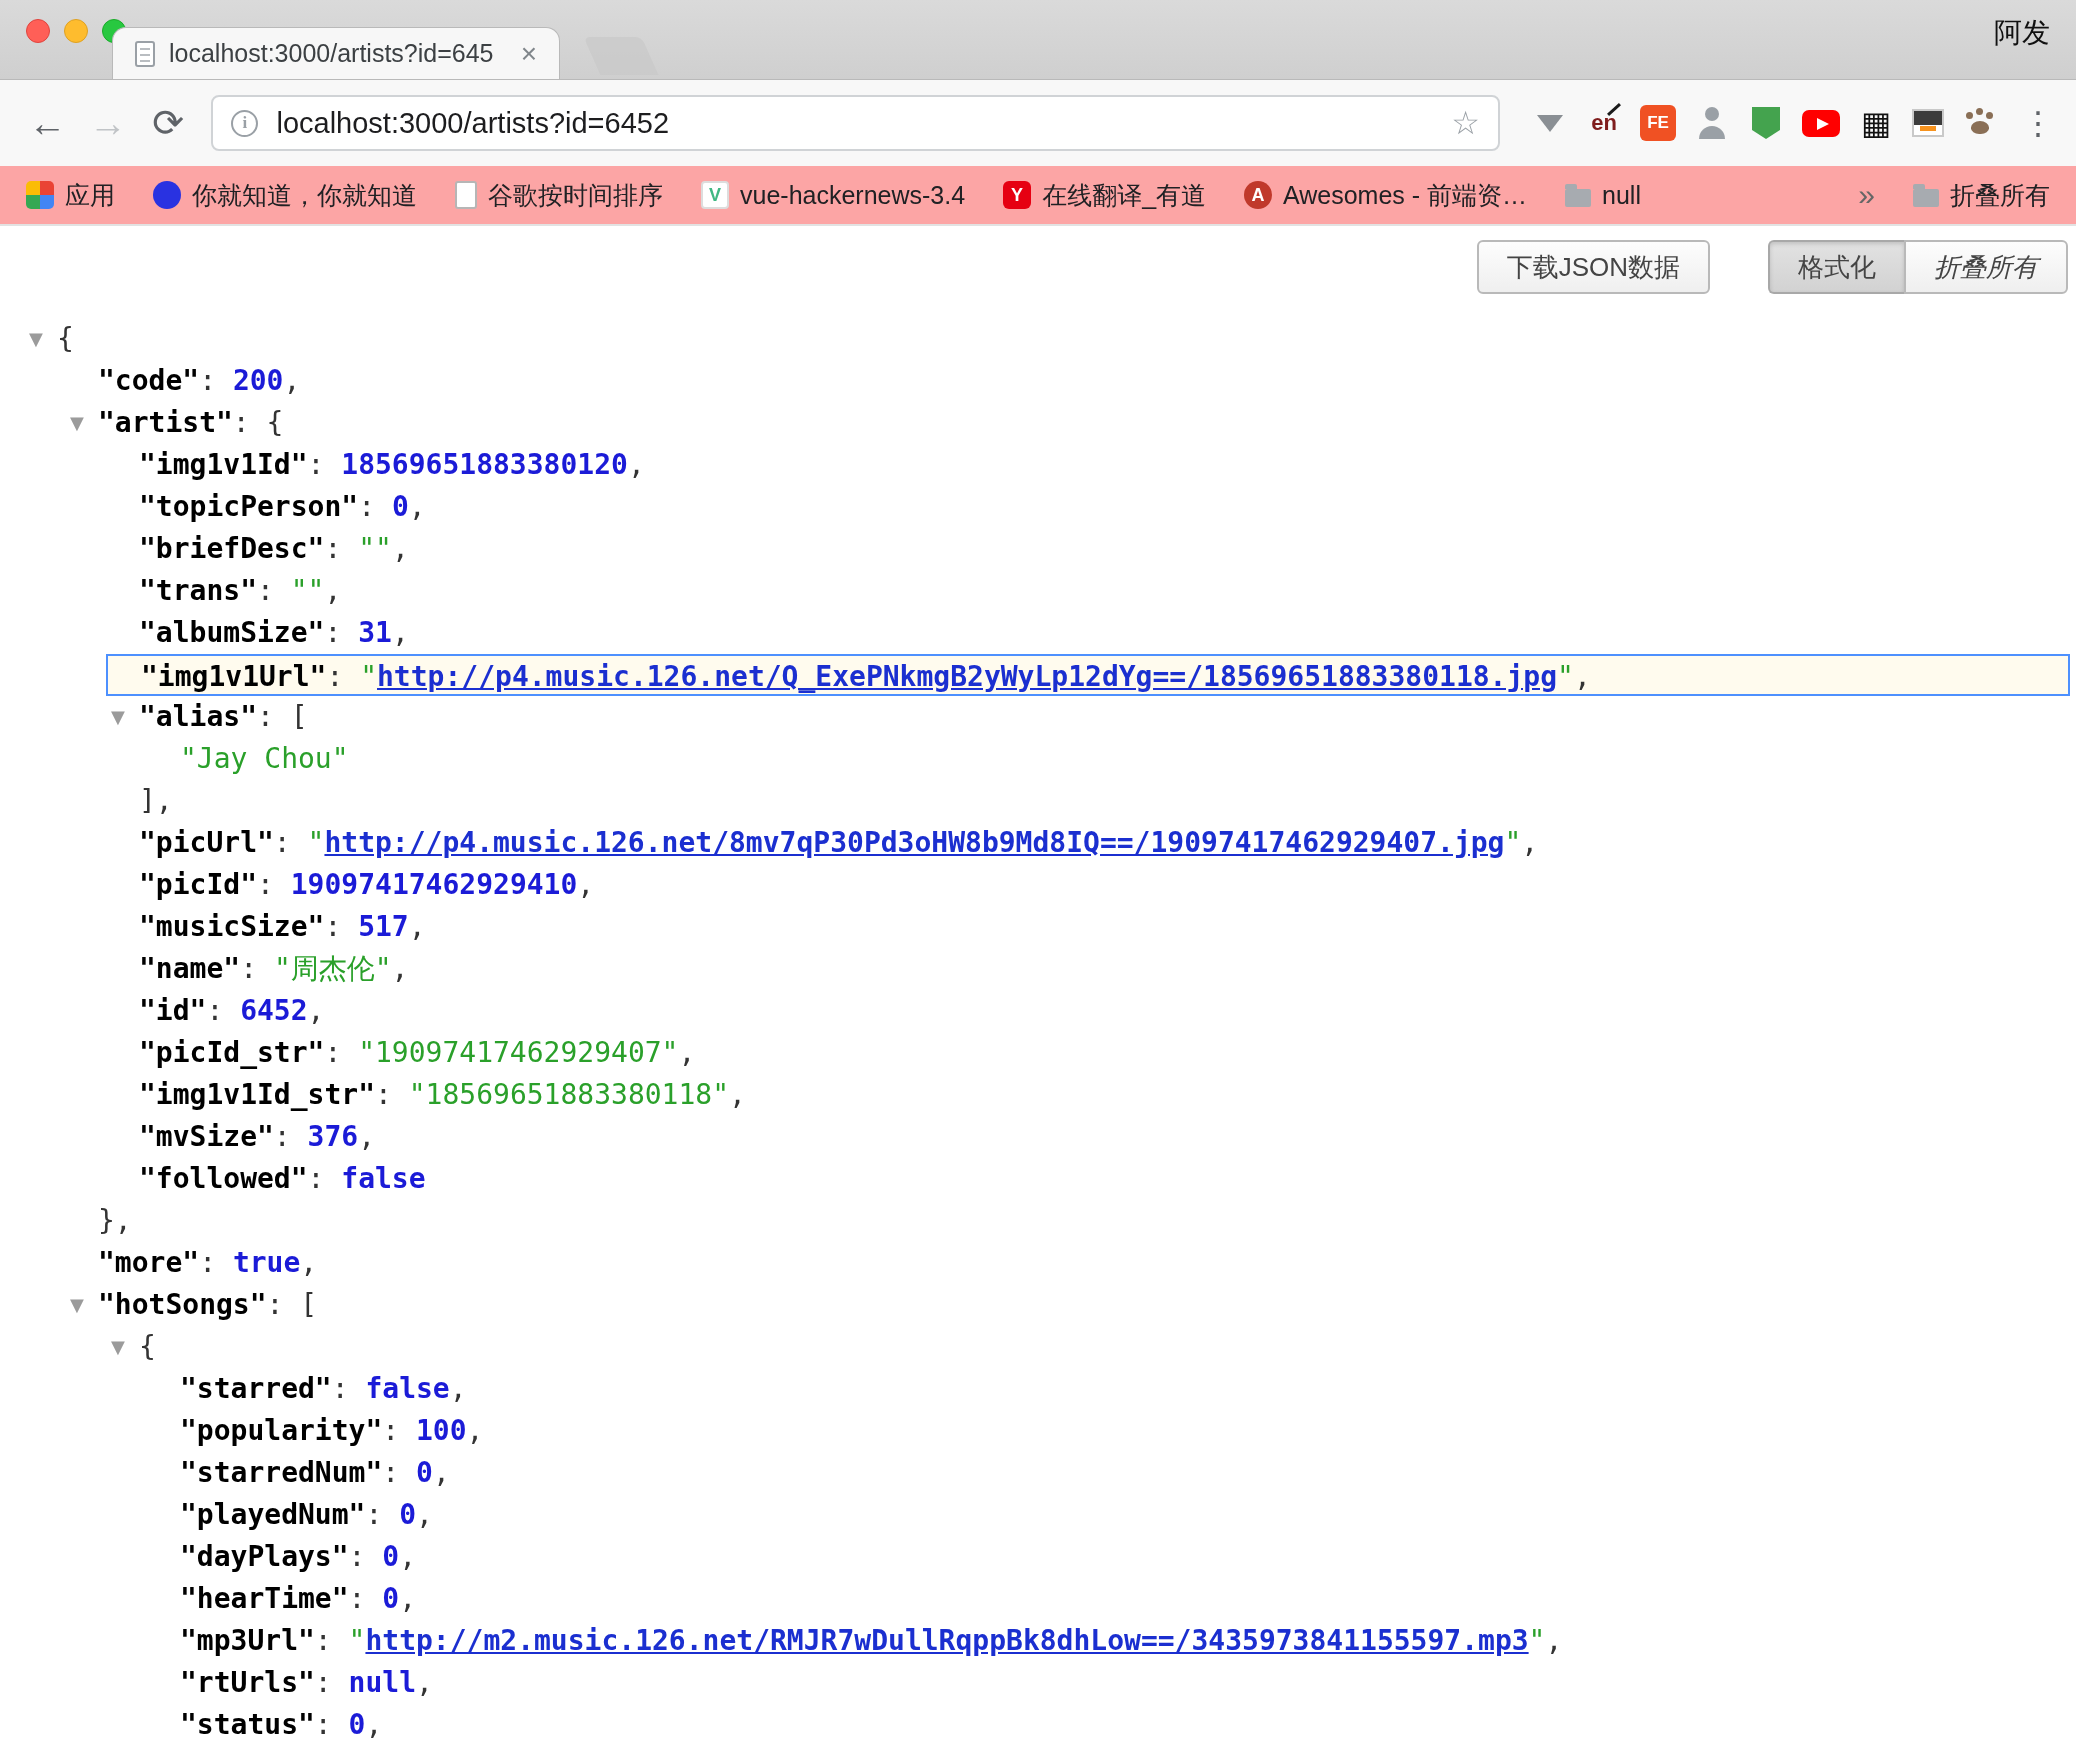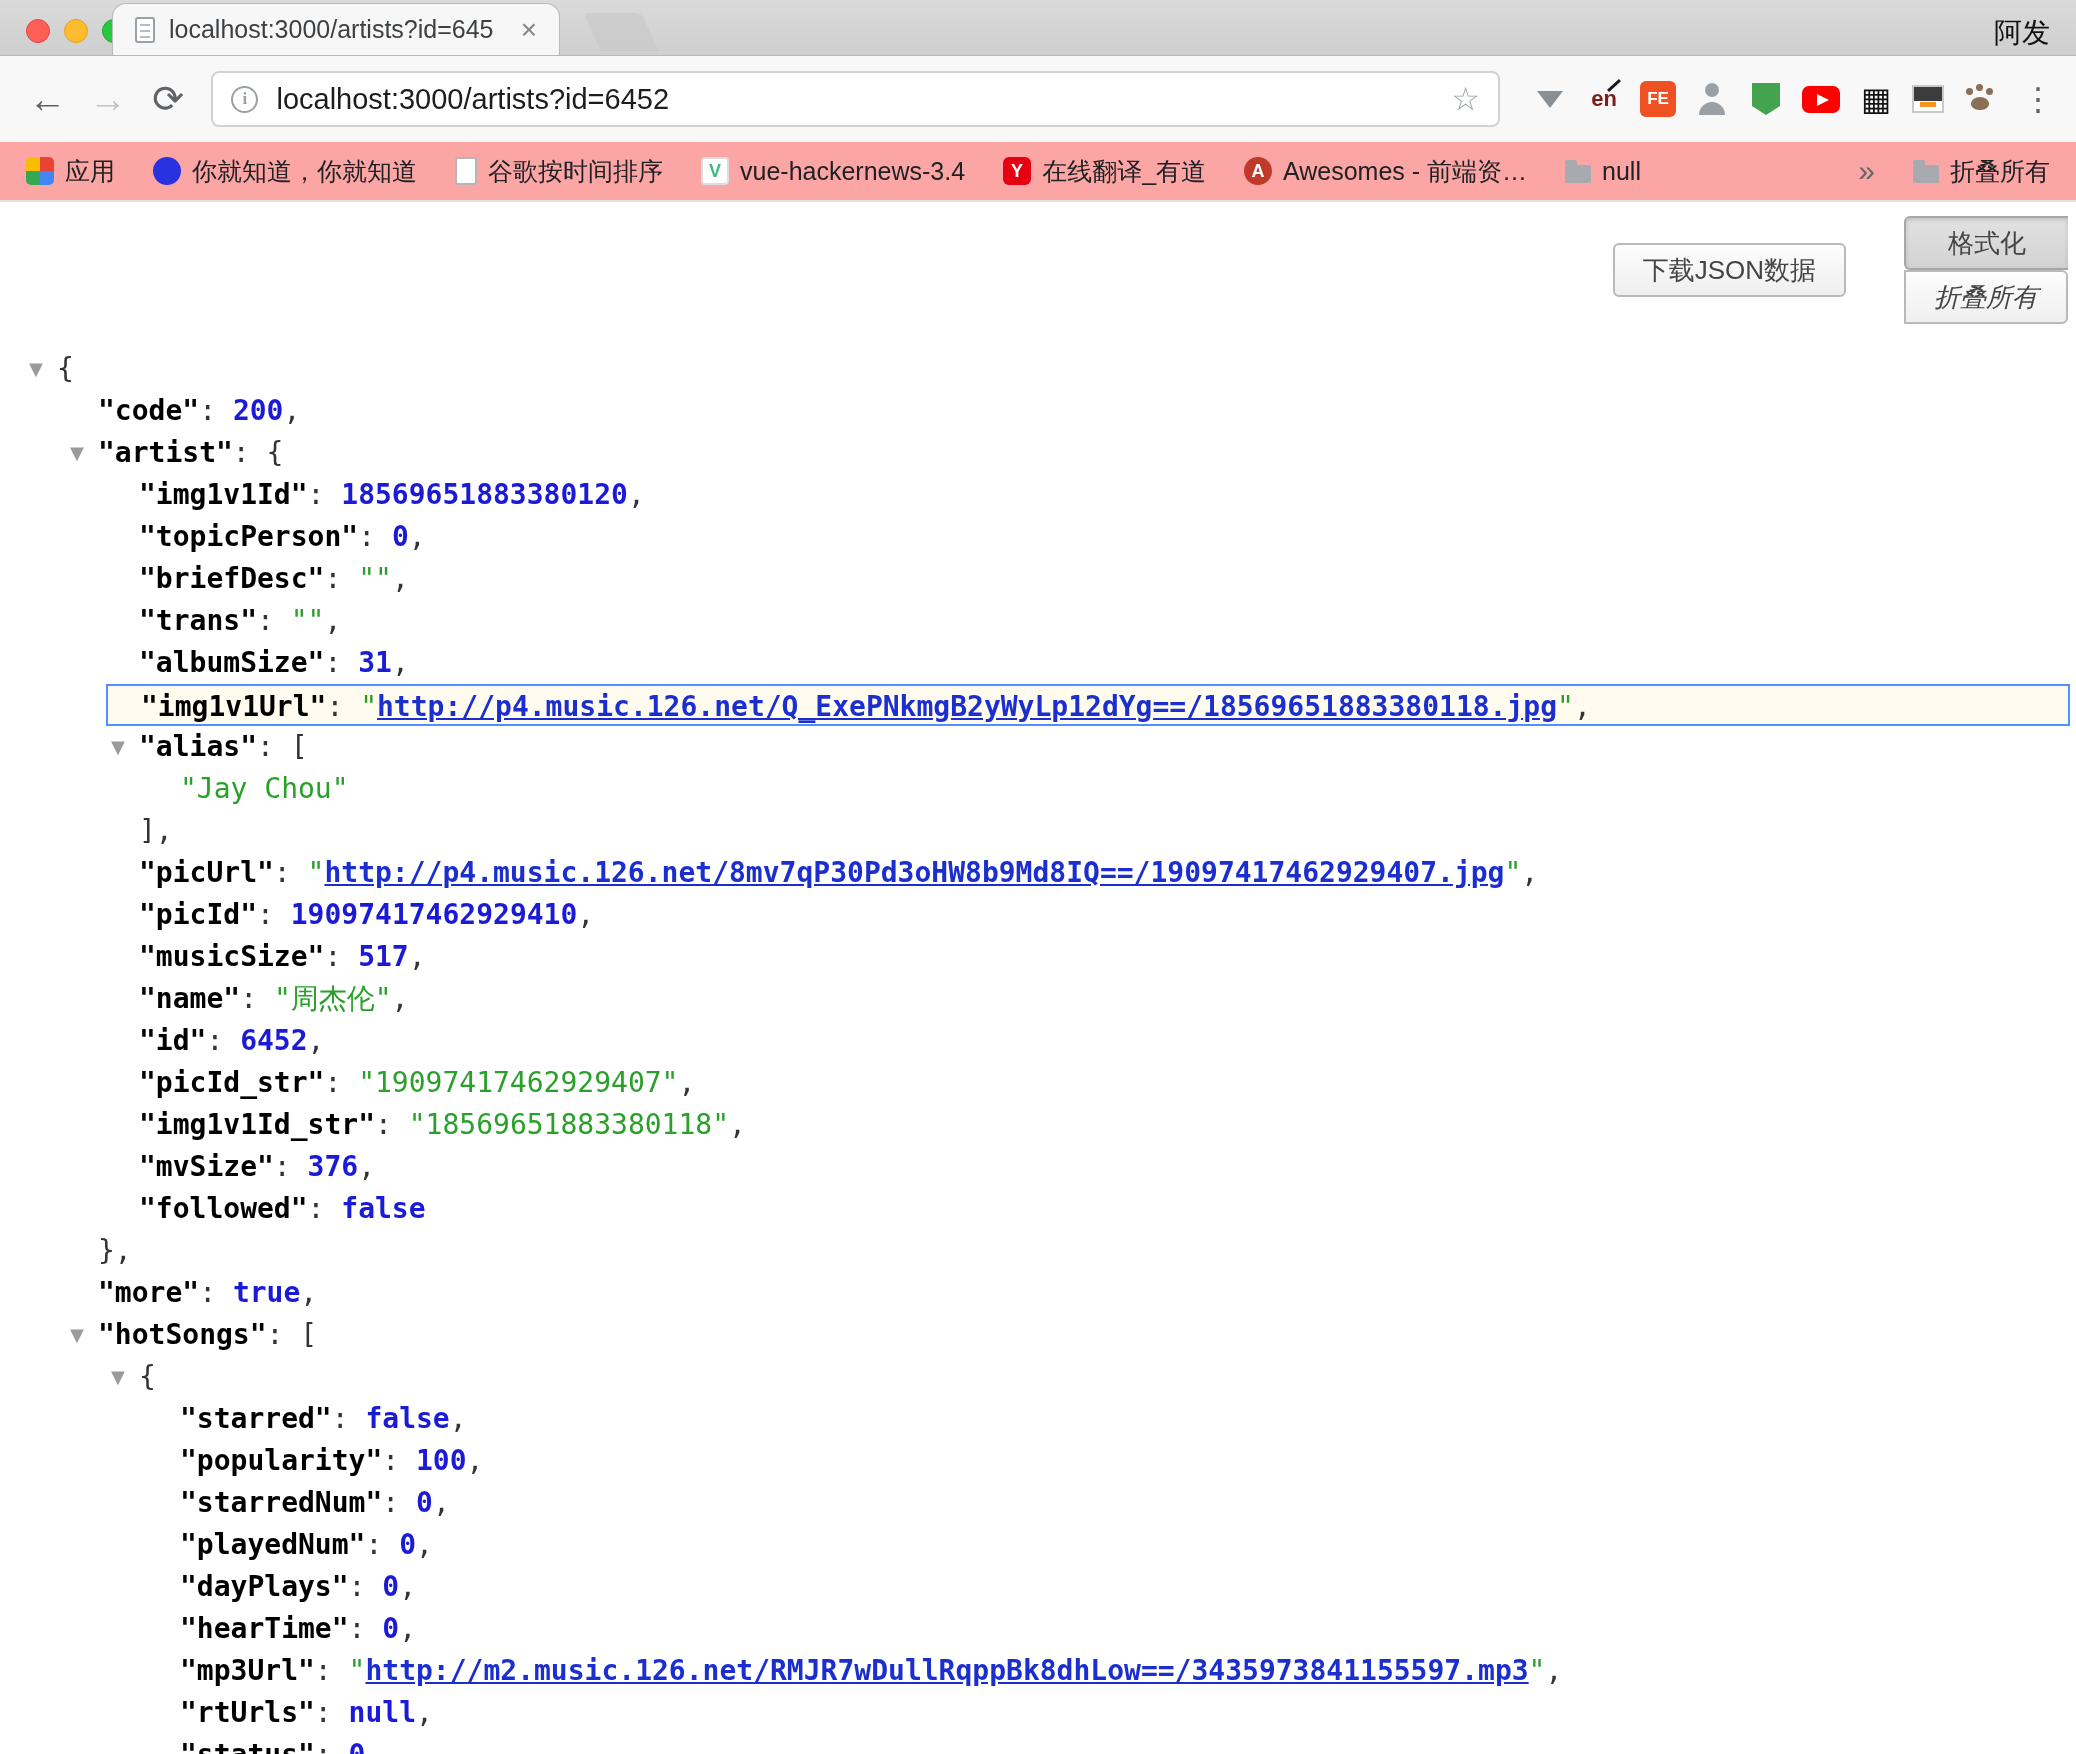--- a/index.html
+++ b/index.html
@@ -1,21 +1,21 @@
 <!DOCTYPE html>
 <html><head>
 <meta charset="utf-8">
 <style>
   * { box-sizing: border-box; margin: 0; padding: 0; }
   html,body { width:2076px; height:1754px; }
   body { font-family:"Liberation Sans", sans-serif; background:#fff; overflow:hidden; }
   #app { position:relative; width:2076px; height:1754px; background:#fff; overflow:hidden; }
 
   
-  .tabstrip { position:relative; height:56px; background:linear-gradient(#dadada,#cfcfcf); border-bottom:1px solid #b9b9b9; }
+  .tabstrip { position:relative; height:80px; background:linear-gradient(#dadada,#cfcfcf); border-bottom:1px solid #b9b9b9; }
   .lights { position:absolute; left:26px; top:19px; display:flex; gap:14px; }
   .light { width:24px; height:24px; border-radius:50%; }
   .light.red { background:#ff5f57; border:1px solid #e0443e; }
   .light.yellow { background:#febc2e; border:1px solid #dea123; }
   .light.green { background:#28c840; border:1px solid #1aab29; }
   .tab { position:absolute; left:112px; bottom:0; width:448px; height:52px; background:#f7f7f7; border:1px solid #b9b9b9; border-bottom:none; border-radius:14px 14px 0 0; display:flex; align-items:center; padding:0 18px 0 22px; gap:14px; }
   .favdoc { width:20px; height:26px; border:2px solid #9aa0a6; border-radius:3px; background:#fff; flex:0 0 auto; }
   .favdoc::after { content:""; display:block; margin:5px 3px 0 3px; height:14px;
       background:repeating-linear-gradient(#b9bdc1 0 2px, transparent 2px 6px); }
   .tab-title { font-size:25px; color:#3c4043; white-space:nowrap; overflow:hidden; flex:1; }
@@ -61,21 +61,21 @@
   .ic-youdao { background:#e60012; color:#fff; border-radius:6px; }
   .ic-awesomes { background:#c0392b; color:#fff; border-radius:50%; }
   .ic-folder { position:relative; background:#a7abb0; border-radius:2px; width:26px; height:18px; margin-top:5px; }
   .ic-folder::before { content:""; position:absolute; top:-5px; left:0; width:12px; height:5px; background:#a7abb0; border-radius:2px 2px 0 0; }
   .bm-overflow { margin-left:auto; font-size:30px; color:#666; }
 
   
   .content { position:relative; background:#fff; height:1486px; }
   .actions { display:flex; justify-content:flex-end; align-items:center; padding:14px 8px 0 0; gap:58px; }
   .btn { height:54px; line-height:50px; padding:0 28px; font-size:26px; color:#444; background:linear-gradient(#fdfdfd,#efefef); border:2px solid #b9b9b9; border-radius:6px; text-align:center; }
-  .seg { display:flex;flex-direction:column; }
+  .seg { display:flex; }
   .seg .btn { border-radius:0; }
   .seg .btn:first-child { border-radius:6px 0 0 6px; border-right:none; }
   .seg .btn:last-child { border-radius:0 6px 6px 0;font-style:italic; }
   .btn.active { background:linear-gradient(#e2e2e2,#d2d2d2); box-shadow:inset 0 2px 4px rgba(0,0,0,.15); border-color:#a8a8a8; }
 
   
   .json-tree { margin-top:24px; font-family:"DejaVu Sans Mono", monospace; font-size:28px; line-height:42px; white-space:pre; color:#222; }
   .jl { position:relative; height:42px; }
   .jl.hl { background:#fffbee; border:2px solid #4d90fe; }
   .arr { position:absolute; top:0; font-size:18px; color:#9b9b9b; font-family:"DejaVu Sans", sans-serif; }

